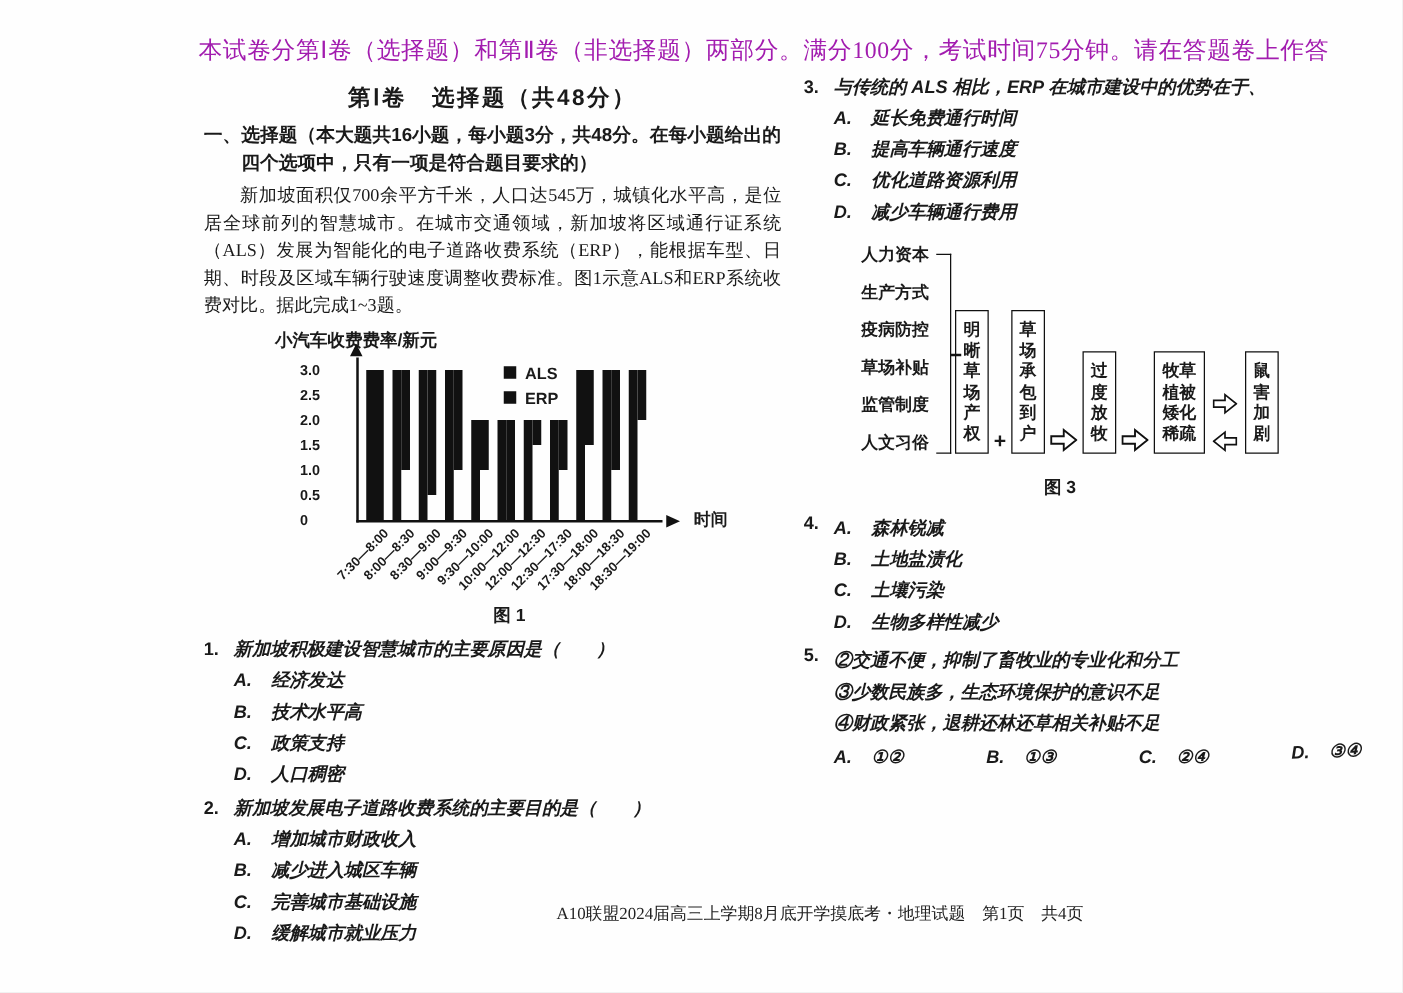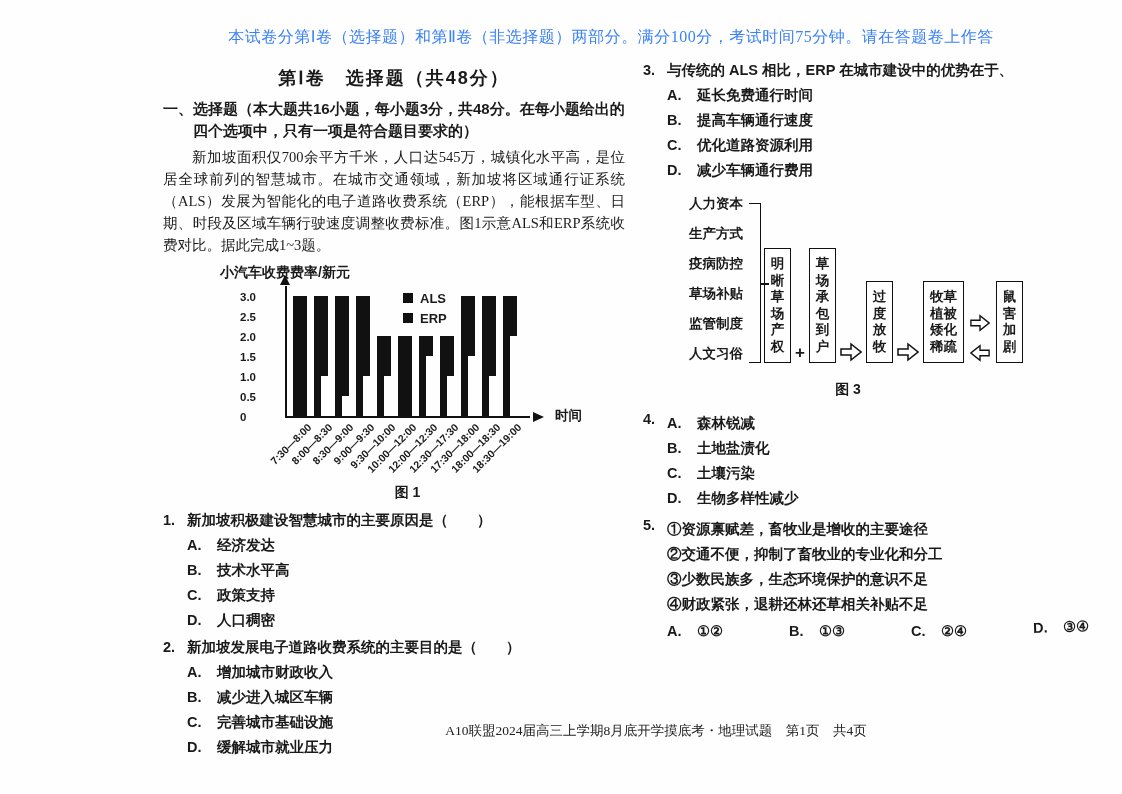--- a/index.html
+++ b/index.html
@@ -4,21 +4,21 @@
 <style>
   * { margin:0; padding:0; box-sizing:border-box; }
   html,body { background:#e8e8e8; }
   .page {
     position:relative; width:1122px; height:794px; background:#fefefe;
     font-family:"Liberation Serif", serif; color:#1a1a1a; overflow:hidden;
     margin:0 auto;
   }
   .hdr {
     position:absolute; top:27px; left:0; right:0; text-align:center;
-    padding-left:100px; font-size:16px; color:#3b82f6; letter-spacing:.5px;
+    padding-left:100px; font-size:19px; color:#a21caf; letter-spacing:.5px;
   }
   .ftr {
     position:absolute; top:722px; left:0; right:0; text-align:center;
     padding-left:190px; font-size:13.5px; color:#222;
   }
   .col-left  { position:absolute; left:163px; top:66px;  width:462px; }
   .col-right { position:absolute; left:643px; top:60px;  width:452px; }
 
   .sec-title { text-align:center; font-family:"Liberation Sans",sans-serif;
     font-weight:700; font-size:18px; letter-spacing:2px; margin-bottom:8px; }
@@ -55,21 +55,21 @@
     transform:rotate(-45deg); transform-origin:100% 0;
     font-family:"Liberation Sans",sans-serif; font-weight:600; font-size:10.5px; }
   .fig-cap { text-align:center; font-family:"Liberation Sans",sans-serif;
     font-weight:700; font-size:14px; }
   .cap1 { margin-left:65px; width:245px; margin-top:-4px; margin-bottom:8px; }
 
   
   .q { display:flex; font-family:"Liberation Sans",sans-serif; font-weight:700;
     font-size:14.5px; line-height:1.45; margin-top:6px; }
   .qnum { width:24px; flex:0 0 auto; }
-  .qbody { flex:1; }
+  .qbody { flex:1;font-style:italic; }
   .opt { display:flex; margin-top:4px; }
   .optletter { width:30px; flex:0 0 auto; }
   .subitem { margin-top:4px; }
   .optrow { display:flex; margin-top:6px; padding-right:6px; justify-content:space-between; }
   .optrow .pair { display:flex; }
   .optrow .pair:last-child { transform:translateY(-4px) rotate(-2deg); }
 
   
   .fig2 { display:flex; align-items:flex-end; margin-top:14px; margin-left:46px; }
   .factors { display:flex; flex-direction:column; justify-content:space-between;
@@ -331,21 +331,20 @@
         <div class="opt">
             <span class="optletter">D.</span>
             <span>生物多样性减少</span>
           </div>
       </div>
     </div>
 
     <div class="q">
       <div class="qnum">5.</div>
       <div class="qbody">
-        <div class="subitem">①资源禀赋差，畜牧业是增收的主要途径</div>
         <div class="subitem">②交通不便，抑制了畜牧业的专业化和分工</div>
         <div class="subitem">③少数民族多，生态环境保护的意识不足</div>
         <div class="subitem">④财政紧张，退耕还林还草相关补贴不足</div>
         <div class="optrow">
           <span class="pair">
               <span class="optletter">A.</span>
               <span>①②</span>
             </span>
           <span class="pair">
               <span class="optletter">B.</span>

